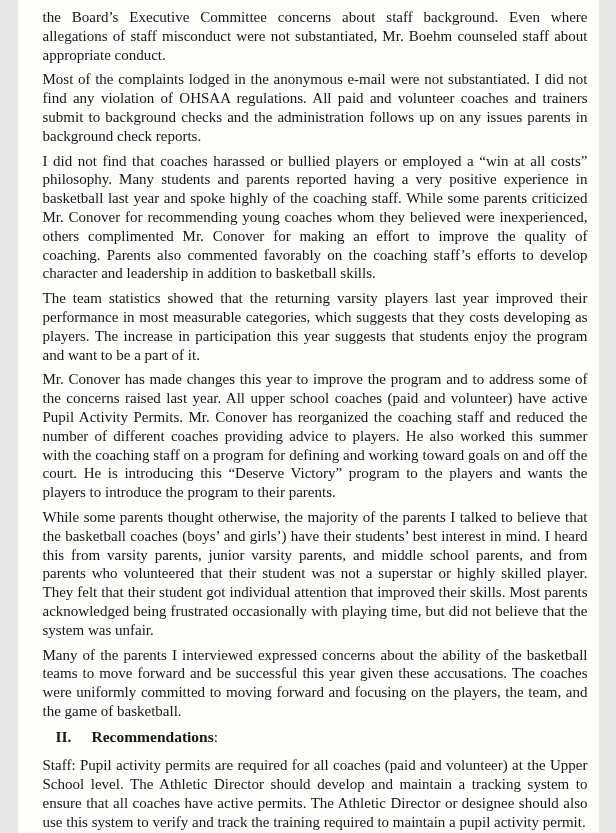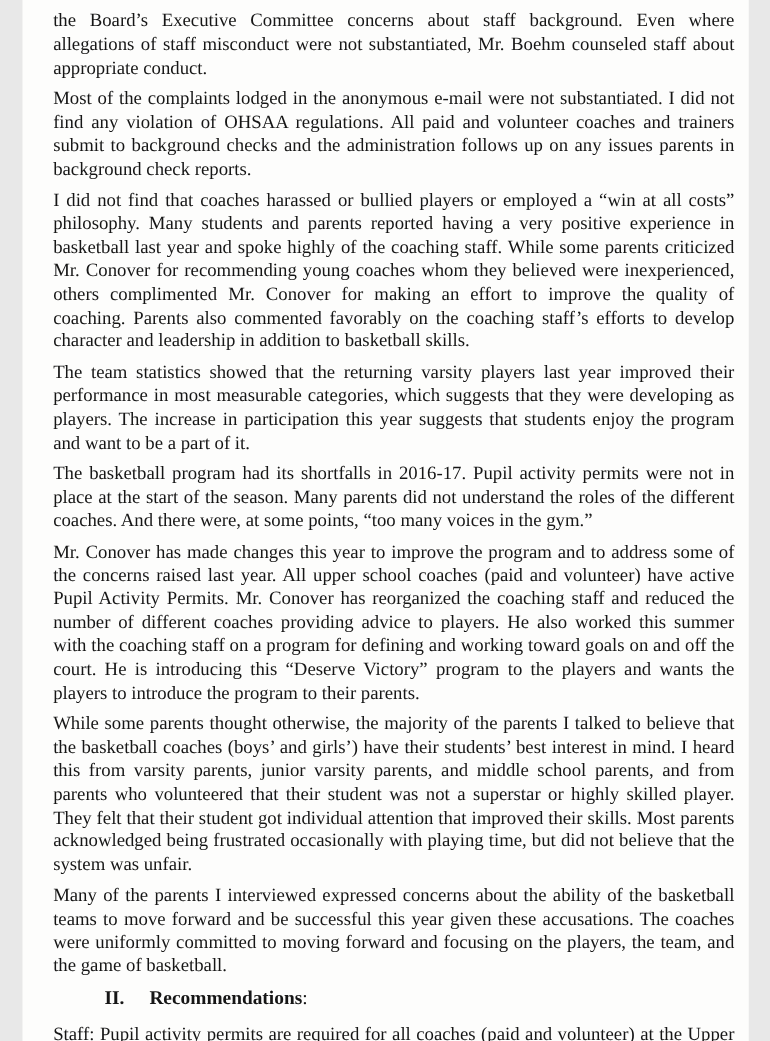--- a/index.html
+++ b/index.html
@@ -31,43 +31,41 @@
   }
   .heading {
     margin: 7px 0 10px 0;
     padding-left: 13px;
     font-weight: bold;
     font-size: 15.5px;
   }
   .heading .hnum {
     display: inline-block;
     width: 36px;
-    margin-left: 28px;
   }
   .heading .hcolon {
     font-weight: normal;
   }
   b.runin {
     font-weight: normal;
   }
 </style>
 </head>
 <body>
 
 <div class="page">
 
   <p class="para">the Board’s Executive Committee concerns about staff background.  Even where allegations of staff misconduct were not substantiated, Mr. Boehm counseled staff about appropriate conduct.</p>
 
   <p class="para">Most of the complaints lodged in the anonymous e-mail were not substantiated.  I did not find any violation of OHSAA regulations.  All paid and volunteer coaches and trainers submit to background checks and the administration follows up on any issues parents in background check reports.</p>
 
   <p class="para">I did not find that coaches harassed or bullied players or employed a “win at all costs” philosophy. Many students and parents reported having a very positive experience in basketball last year and spoke highly of the coaching staff. While some parents criticized Mr. Conover for recommending young coaches whom they believed were inexperienced, others complimented Mr.  Conover for making an effort to improve the quality of coaching. Parents also commented favorably on the coaching staff’s efforts to develop character and leadership in addition to basketball skills.</p>
 
-  <p class="para">The team statistics showed that the returning varsity players last year improved their performance in most measurable categories, which suggests that they were developing as players.  The increase in participation this year suggests that students enjoy the program and want to be a part of it.</p>
+  <p class="para">The team statistics showed that the returning varsity players last year improved their performance in most measurable categories, which suggests that they costs developing as players.  The increase in participation this year suggests that students enjoy the program and want to be a part of it.</p>
 
-  <p class="para">The basketball program had its shortfalls in 2016-17.  Pupil activity permits were not in place at the start of the season.  Many parents did not understand the roles of the different coaches.  And there were, at some points, “too many voices in the gym.”</p>
 
   <p class="para">Mr. Conover has made changes this year to improve the program and to address some of the concerns raised last year.  All upper school coaches (paid and volunteer) have active Pupil Activity Permits.  Mr. Conover has reorganized the coaching staff and reduced the number of different coaches providing advice to players.  He also worked this summer with the coaching staff on a program for defining and working toward goals on and off the court.  He is introducing this “Deserve Victory” program to the players and wants the players to introduce the program to their parents.</p>
 
   <p class="para">While some parents thought otherwise, the majority of the parents I talked to believe that the basketball coaches (boys’ and girls’) have their students’ best interest in mind.  I heard this from varsity parents, junior varsity parents, and middle school parents, and from parents who volunteered that their student was not a superstar or highly skilled player. They felt that their student got individual attention that improved their skills.  Most parents acknowledged being frustrated occasionally with playing time, but did not believe that the system was unfair.</p>
 
   <p class="para">Many of the parents I interviewed expressed concerns about the ability of the basketball teams to move forward and be successful this year given these accusations.  The coaches were uniformly committed to moving forward and focusing on the players, the team, and the game of basketball.</p>
 
   <div class="heading">
     <span class="hnum">II.</span><span class="htitle"><b>Recommendations</b><span class="hcolon">:</span></span>
   </div>

